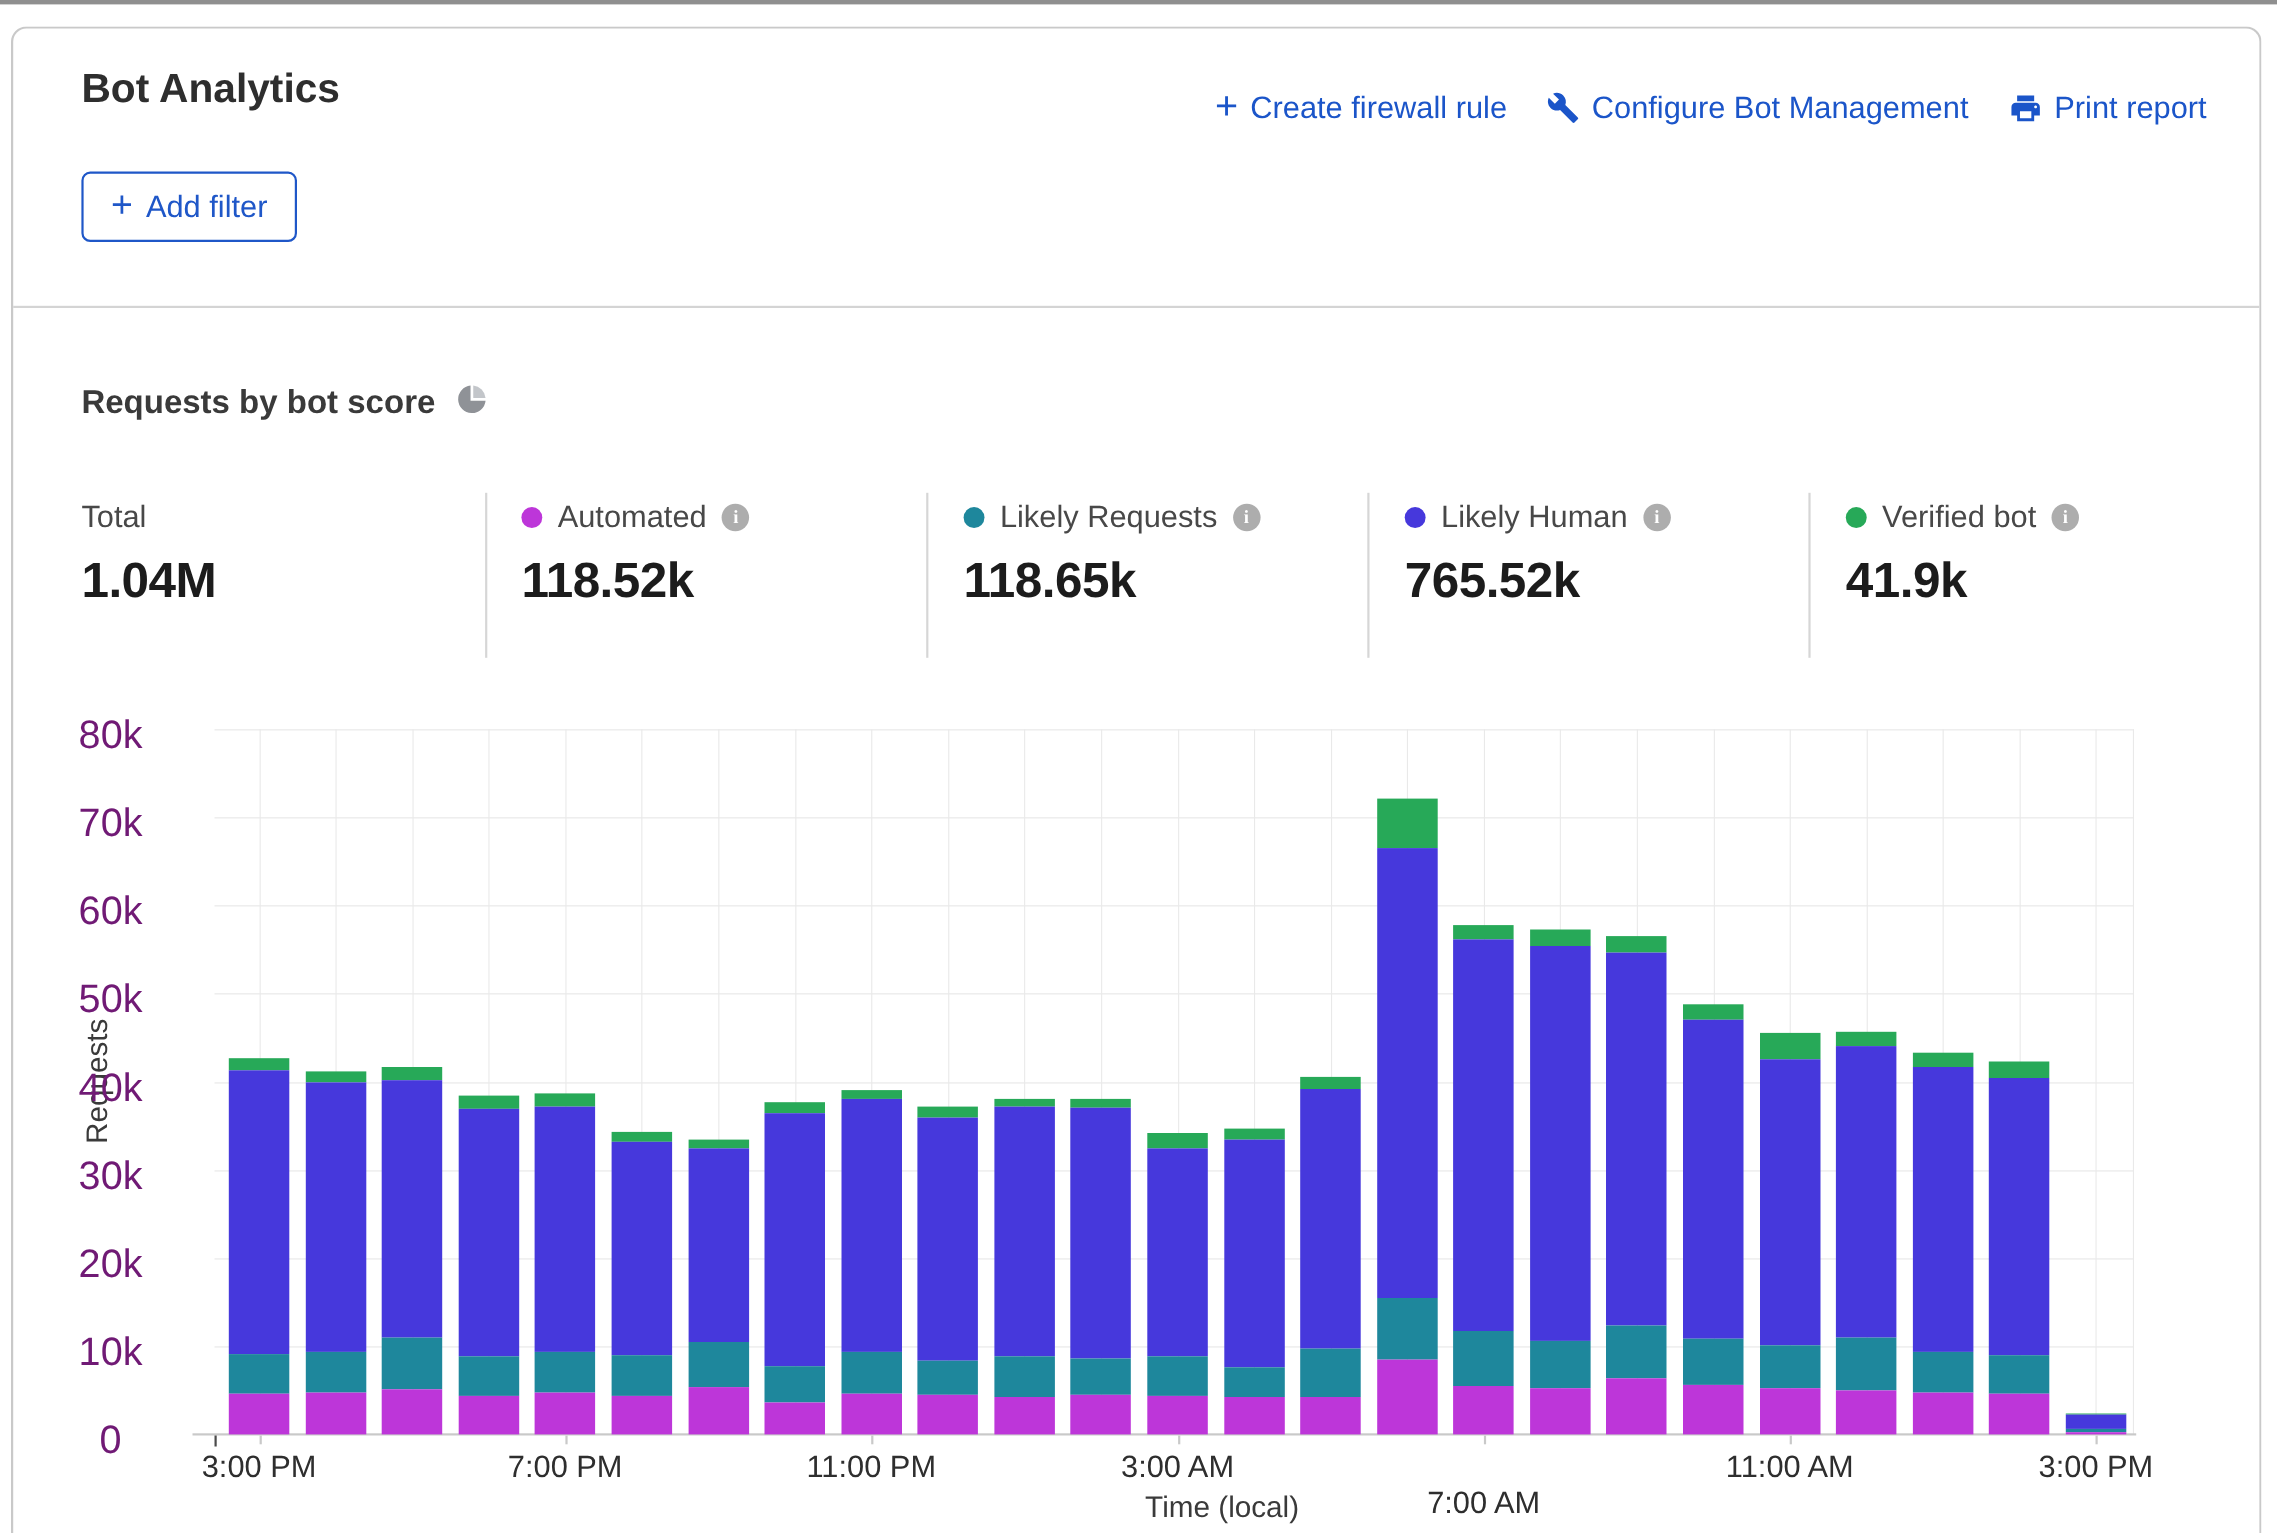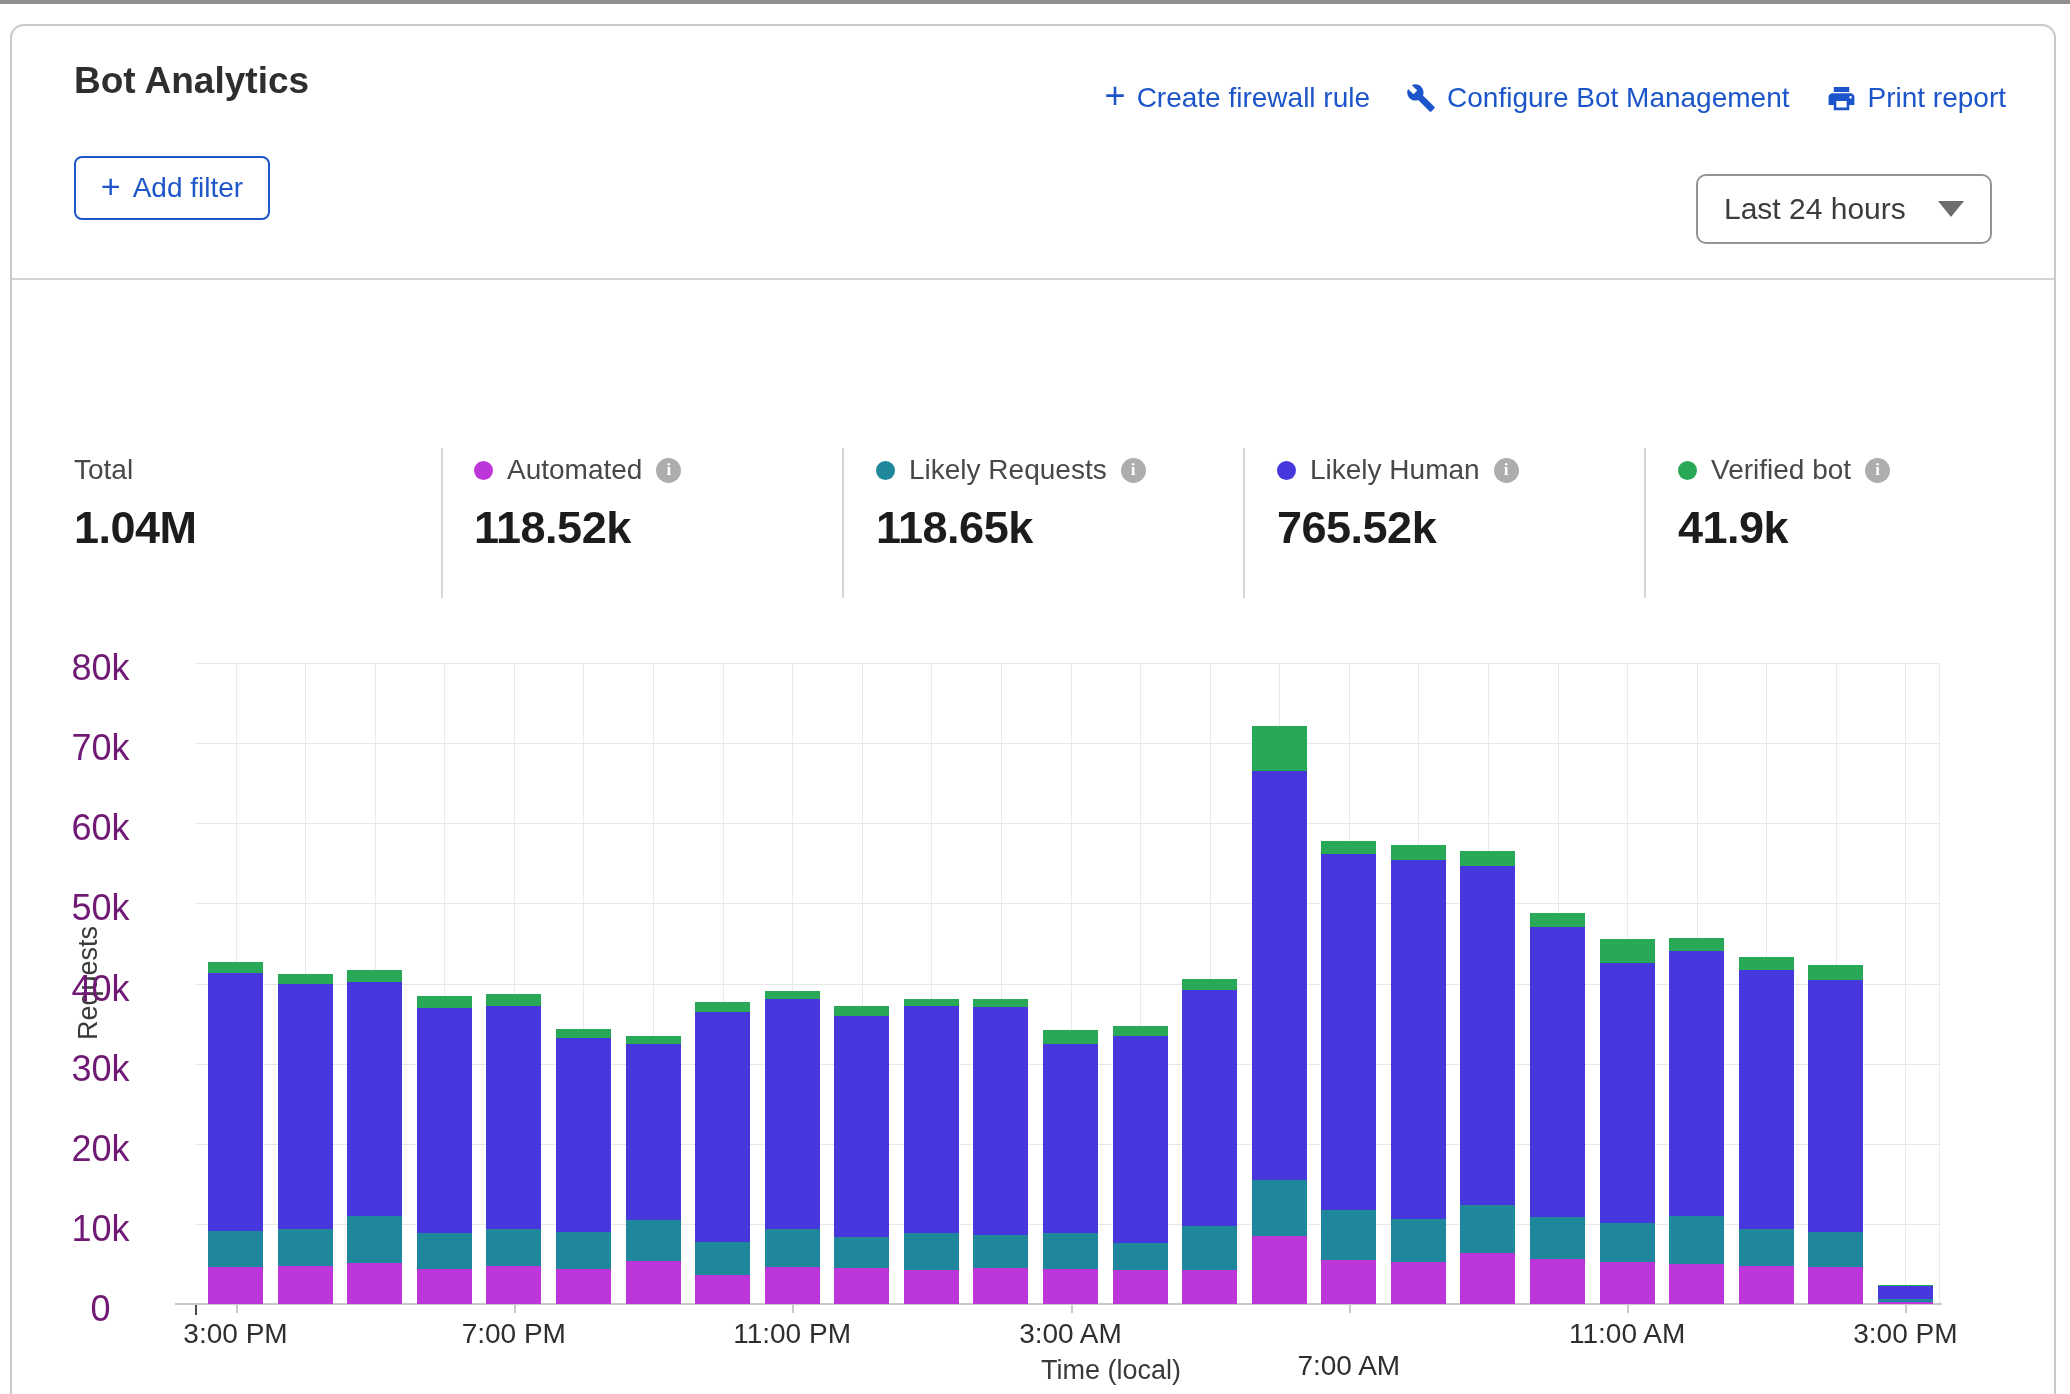--- a/index.html
+++ b/index.html
@@ -72,27 +72,32 @@
         </svg>
         <span>Print report</span>
       </span>
     </div>
 
   <button class="add-filter">
     <span class="plus-glyph">+</span>
     <span>Add filter</span>
   </button>
 
-  <div class="select">
-    <span>Last 24 hours</span>
-    <span class="caret"></span>
+
+  <div class="divider"></div>
+
+  <div class="section-row">
+    <span class="section-title">Requests by bot score</span>
+    <span>
+      <svg width="30" height="30" viewBox="0 0 24 24">
+        <path fill="#8f9297" d="M11 2.05A10 10 0 1 0 21.95 13H11V2.05z"></path>
+        <path fill="#c3c6ca" d="M13 2.05V11h8.95A10 10 0 0 0 13 2.05z"></path>
+      </svg>
+    </span>
   </div>
-
-  <div class="divider"></div>
-
 
   <div id="stats">
       <div class="stat" style="left: 62px;">
         <div class="stat-label-row">
           <span>Total</span>
         </div>
         <div class="stat-value">1.04M</div>
       </div>
       <div class="stat" style="left: 462px;">
         <div class="stat-label-row">

